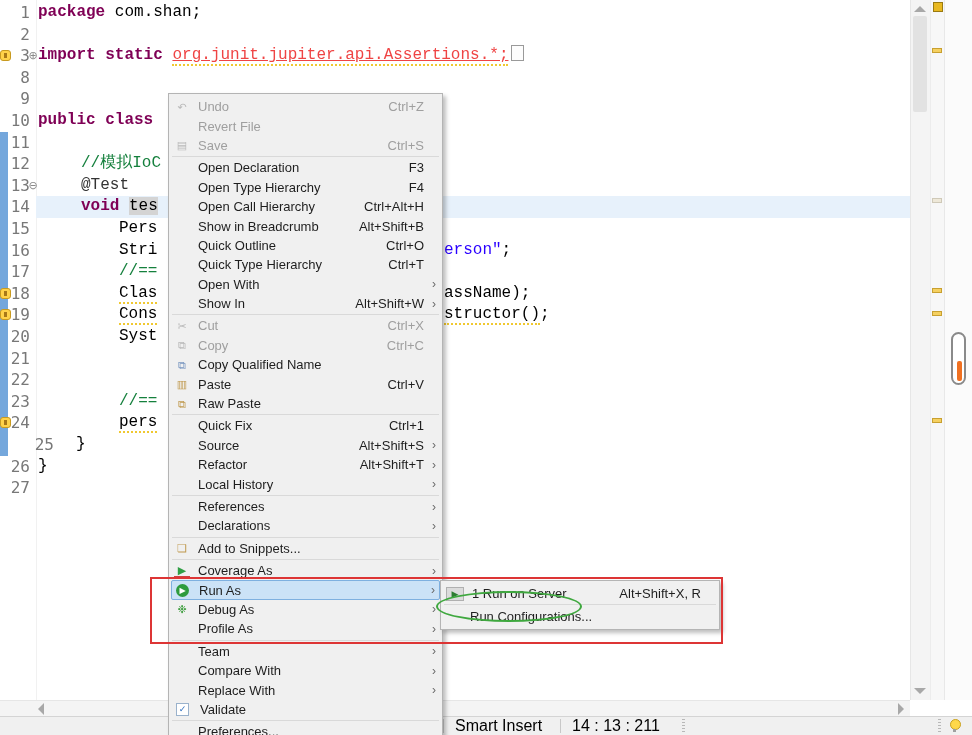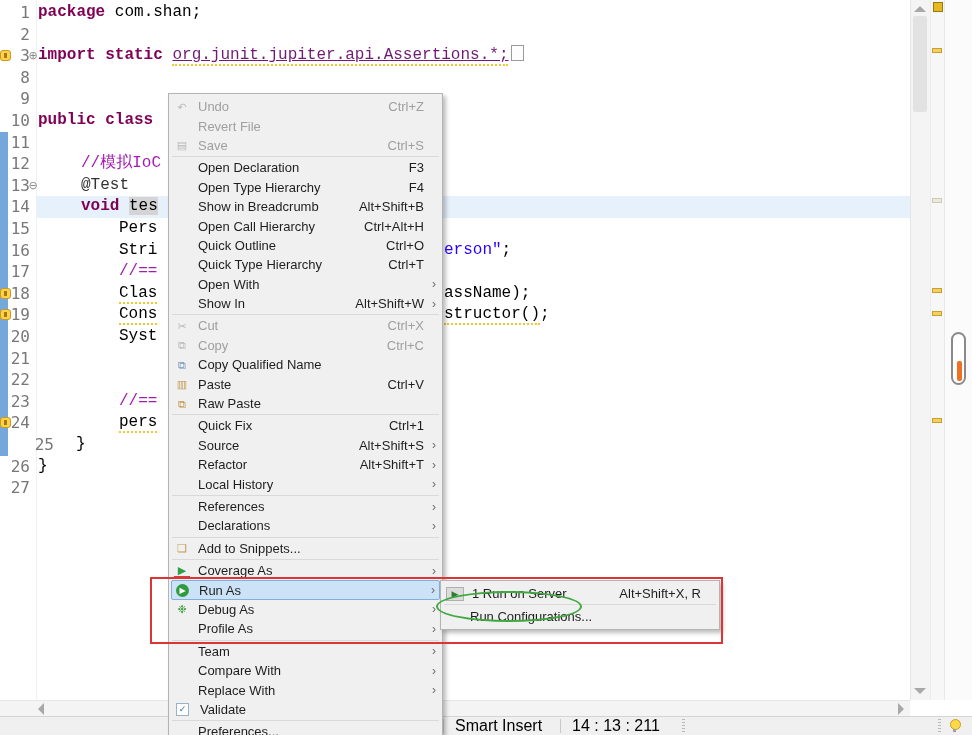--- a/index.html
+++ b/index.html
@@ -13,26 +13,26 @@
   .ln-num{position:absolute;width:26px;text-align:right;color:#787878;
           font-family:"DejaVu Sans Mono",monospace;font-size:16px;line-height:21.6px;}
   .fold{position:absolute;left:27px;width:12px;color:#8a8a8a;font-size:11px;line-height:21.6px;text-align:center;}
   .warn-ic{position:absolute;left:0;width:11px;height:11px;border-radius:3px;
            background:#ffd24a;border:1px solid #c89a20;box-sizing:border-box;}
   .warn-ic:after{content:"";position:absolute;left:3px;top:2px;width:3px;height:5px;background:#a87818;}
   .code-text{position:absolute;white-space:pre;font-family:Liberation Mono, monospace;
              font-size:16px;line-height:21.6px;color:#000;}
   .seg-kw{color:#7f0055;font-weight:bold;}
   .seg-pl{color:#000;}
-  .seg-cm{color:#a21caf;}
+  .seg-cm{color:#15803d;}
   .seg-str{color:#2a00ff;}
   .seg-ann{color:#333;}
   .seg-sel{color:#000;background:#d4d4d4;}
   .seg-warnu{color:#000;border-bottom:2px dotted #f0c830;}
-  .seg-importwarn{color:#701a75;text-decoration:underline;border-bottom:2px dotted #f0c830;}
+  .seg-importwarn{color:#ef4444;text-decoration:underline;border-bottom:2px dotted #f0c830;}
   .seg-foldbox{display:inline-block;width:11px;height:14px;border:1px solid #9a9a9a;
                background:#fdfdfd;vertical-align:-2px;margin-left:3px;}
   
   #vscroll{position:absolute;left:910px;top:0;width:20px;height:700px;background:#f4f4f4;border-left:1px solid #e6e6e6;}
   #vthumb{position:absolute;left:913px;top:16px;width:14px;height:96px;background:#e2e2e2;border-radius:2px;}
   #overview{position:absolute;left:930px;top:0;width:14px;height:700px;background:#f7f7f7;border-left:1px solid #ececec;}
   #ov-head{position:absolute;left:933px;top:2px;width:10px;height:10px;background:#e8b820;border:1px solid #9a7a10;box-sizing:border-box;}
   .ov-mark{position:absolute;left:932px;width:10px;height:5px;background:#f5d060;border:1px solid #c8a030;box-sizing:border-box;}
   .ov-mark.pale{background:#eee8d8;border-color:#cfc9b8;}
   #side-rail{position:absolute;left:944px;top:0;width:28px;height:700px;background:#fbfbfb;border-left:1px solid #e8e8e8;}
@@ -210,30 +210,30 @@
     </div>
     <div class="mrow">
       <span class="mi"></span>
       <span class="mlabel">Open Type Hierarchy</span>
       <span class="mspace"></span>
       <span class="mshort">F4</span>
       <span class="marrow"></span>
     </div>
     <div class="mrow">
       <span class="mi"></span>
+      <span class="mlabel">Open Call Hierarchy</span>
+      <span class="mspace"></span>
+      <span class="mshort">Ctrl+Alt+H</span>
+      <span class="marrow"></span>
+    </div>
+    <div class="mrow">
+      <span class="mi"></span>
       <span class="mlabel">Show in Breadcrumb</span>
       <span class="mspace"></span>
       <span class="mshort">Alt+Shift+B</span>
-      <span class="marrow"></span>
-    </div>
-    <div class="mrow">
-      <span class="mi"></span>
-      <span class="mlabel">Open Call Hierarchy</span>
-      <span class="mspace"></span>
-      <span class="mshort">Ctrl+Alt+H</span>
       <span class="marrow"></span>
     </div>
     <div class="mrow">
       <span class="mi"></span>
       <span class="mlabel">Quick Outline</span>
       <span class="mspace"></span>
       <span class="mshort">Ctrl+O</span>
       <span class="marrow"></span>
     </div>
     <div class="mrow">

